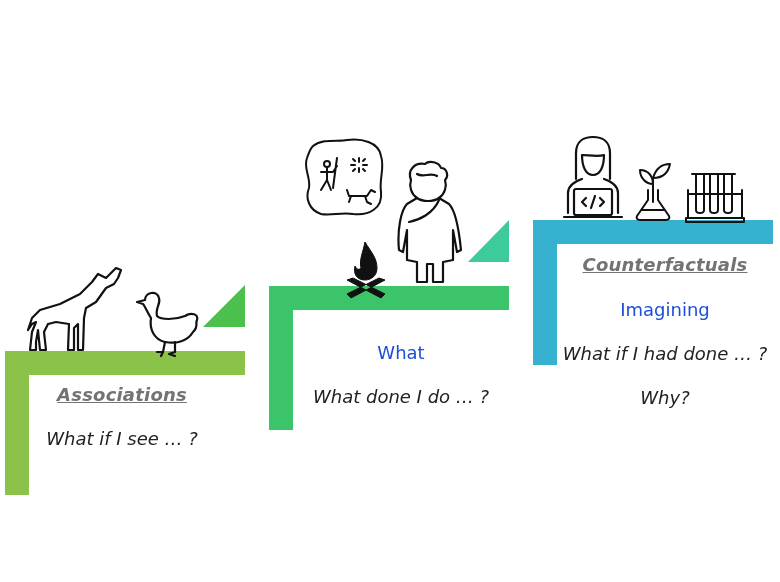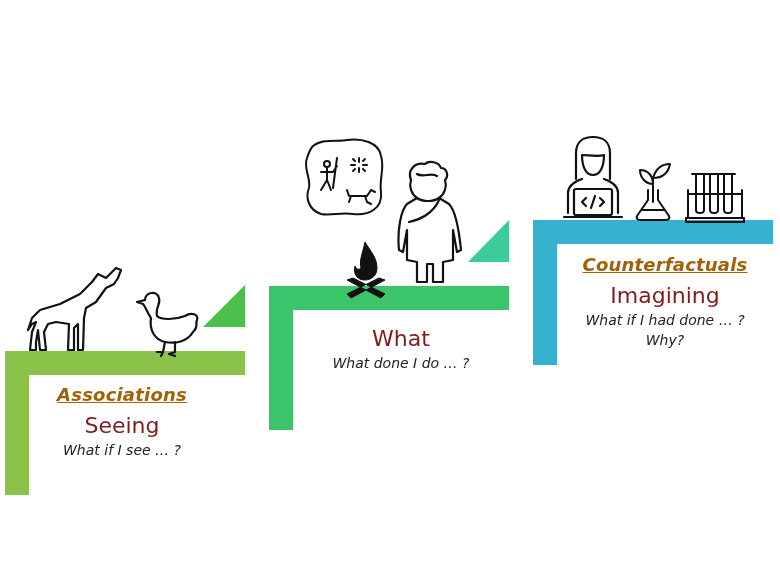--- a/index.html
+++ b/index.html
@@ -1,22 +1,22 @@
 <!DOCTYPE html>
 <html><head>
 <meta charset="utf-8">
 <style>
   html, body { margin:0; padding:0; background:#ffffff; }
   body { width:780px; height:582px; position:relative; overflow:hidden; font-family:"Liberation Sans","DejaVu Sans",sans-serif; }
   .bar { position:absolute; }
   .tri { position:absolute; width:0; height:0; }
   .label { position:absolute; text-align:center; color:#222; }
-  .title { font-family:"DejaVu Sans",sans-serif; font-weight:bold; font-style:italic; text-decoration:underline; font-size:18px; color:#a16207; letter-spacing:0.2px; }
-  .sub { font-family:"DejaVu Sans",sans-serif; font-size:22px; color:#7f1d1d; margin-top:8px; }
-  .q { font-family:"DejaVu Sans",sans-serif; font-style:italic; font-size:14px; color:#222; margin-top:4px; }
+  .title { font-family:"DejaVu Sans",sans-serif; font-weight:bold; font-style:italic; text-decoration:underline; font-size:18px; color:#737373; letter-spacing:0.2px; }
+  .sub { font-family:"DejaVu Sans",sans-serif; font-size:18px; color:#1d4ed8; margin-top:24px; }
+  .q { font-family:"DejaVu Sans",sans-serif; font-style:italic; font-size:18px; color:#222; margin-top:23px; }
   svg.icon { position:absolute; overflow:visible; }
   svg.icon * { vector-effect:non-scaling-stroke; }
 </style>
 </head>
 <body>
 
 <div>
   <div class="bar" style="left:5px;top:351px;width:240px;height:24px;background:#8bc34a;"></div>
   <div class="bar" style="left:5px;top:351px;width:24px;height:144px;background:#8bc34a;"></div>
   <div class="tri" style="left:203px;top:285px;border-left:42px solid transparent;border-bottom:42px solid #4cc04c;"></div>
@@ -25,21 +25,20 @@
     <path d="M95 2 L92 10 L88 16 L80 20 L70 34 L60 40 L58 50 L57 82 L52 82 L52 56 L48 60 L48 82 L42 82 L43 56 L30 54 L22 56 L18 64 L20 82 L14 82 L12 62 L10 74 L10 82 L4 82 L6 64 L10 54 L6 56 L2 62 L6 50 L14 42 L34 36 L54 26 L66 14 L72 6 L80 10 L90 0 Z"></path>
   </svg>
 
   <svg class="icon" style="left:135px;top:290px;" width="66" height="68" viewBox="0 0 66 68" fill="none" stroke="#111" stroke-width="2.2" stroke-linejoin="round" stroke-linecap="round">
     <path d="M2 12 L10 10 C10 2 22 0 24 8 C26 14 20 18 22 26 C26 30 40 30 50 26 C56 22 64 24 62 30 C60 34 64 36 58 42 C52 52 40 54 30 52 C20 50 14 40 16 28 C12 22 10 16 8 14 Z"></path>
     <path d="M30 52 L28 62 L22 62 M28 62 L26 66 M40 52 L40 62 L34 64 L40 66"></path>
   </svg>
 
   <div class="label" style="left:14px;top:384px;width:216px;">
     <div class="title">Associations</div>
-    <div class="sub">Seeing</div>
     <div class="q">What if I see … ?</div>
   </div>
 </div>
 
 <div>
   <div class="bar" style="left:269px;top:286px;width:240px;height:24px;background:#3cc46a;"></div>
   <div class="bar" style="left:269px;top:286px;width:24px;height:144px;background:#3cc46a;"></div>
   <div class="tri" style="left:468px;top:220px;border-left:41px solid transparent;border-bottom:42px solid #3ecb9c;"></div>
 
   <svg class="icon" style="left:303px;top:138px;" width="82" height="80" viewBox="0 0 82 80" fill="none" stroke="#111" stroke-width="2" stroke-linejoin="round" stroke-linecap="round">

